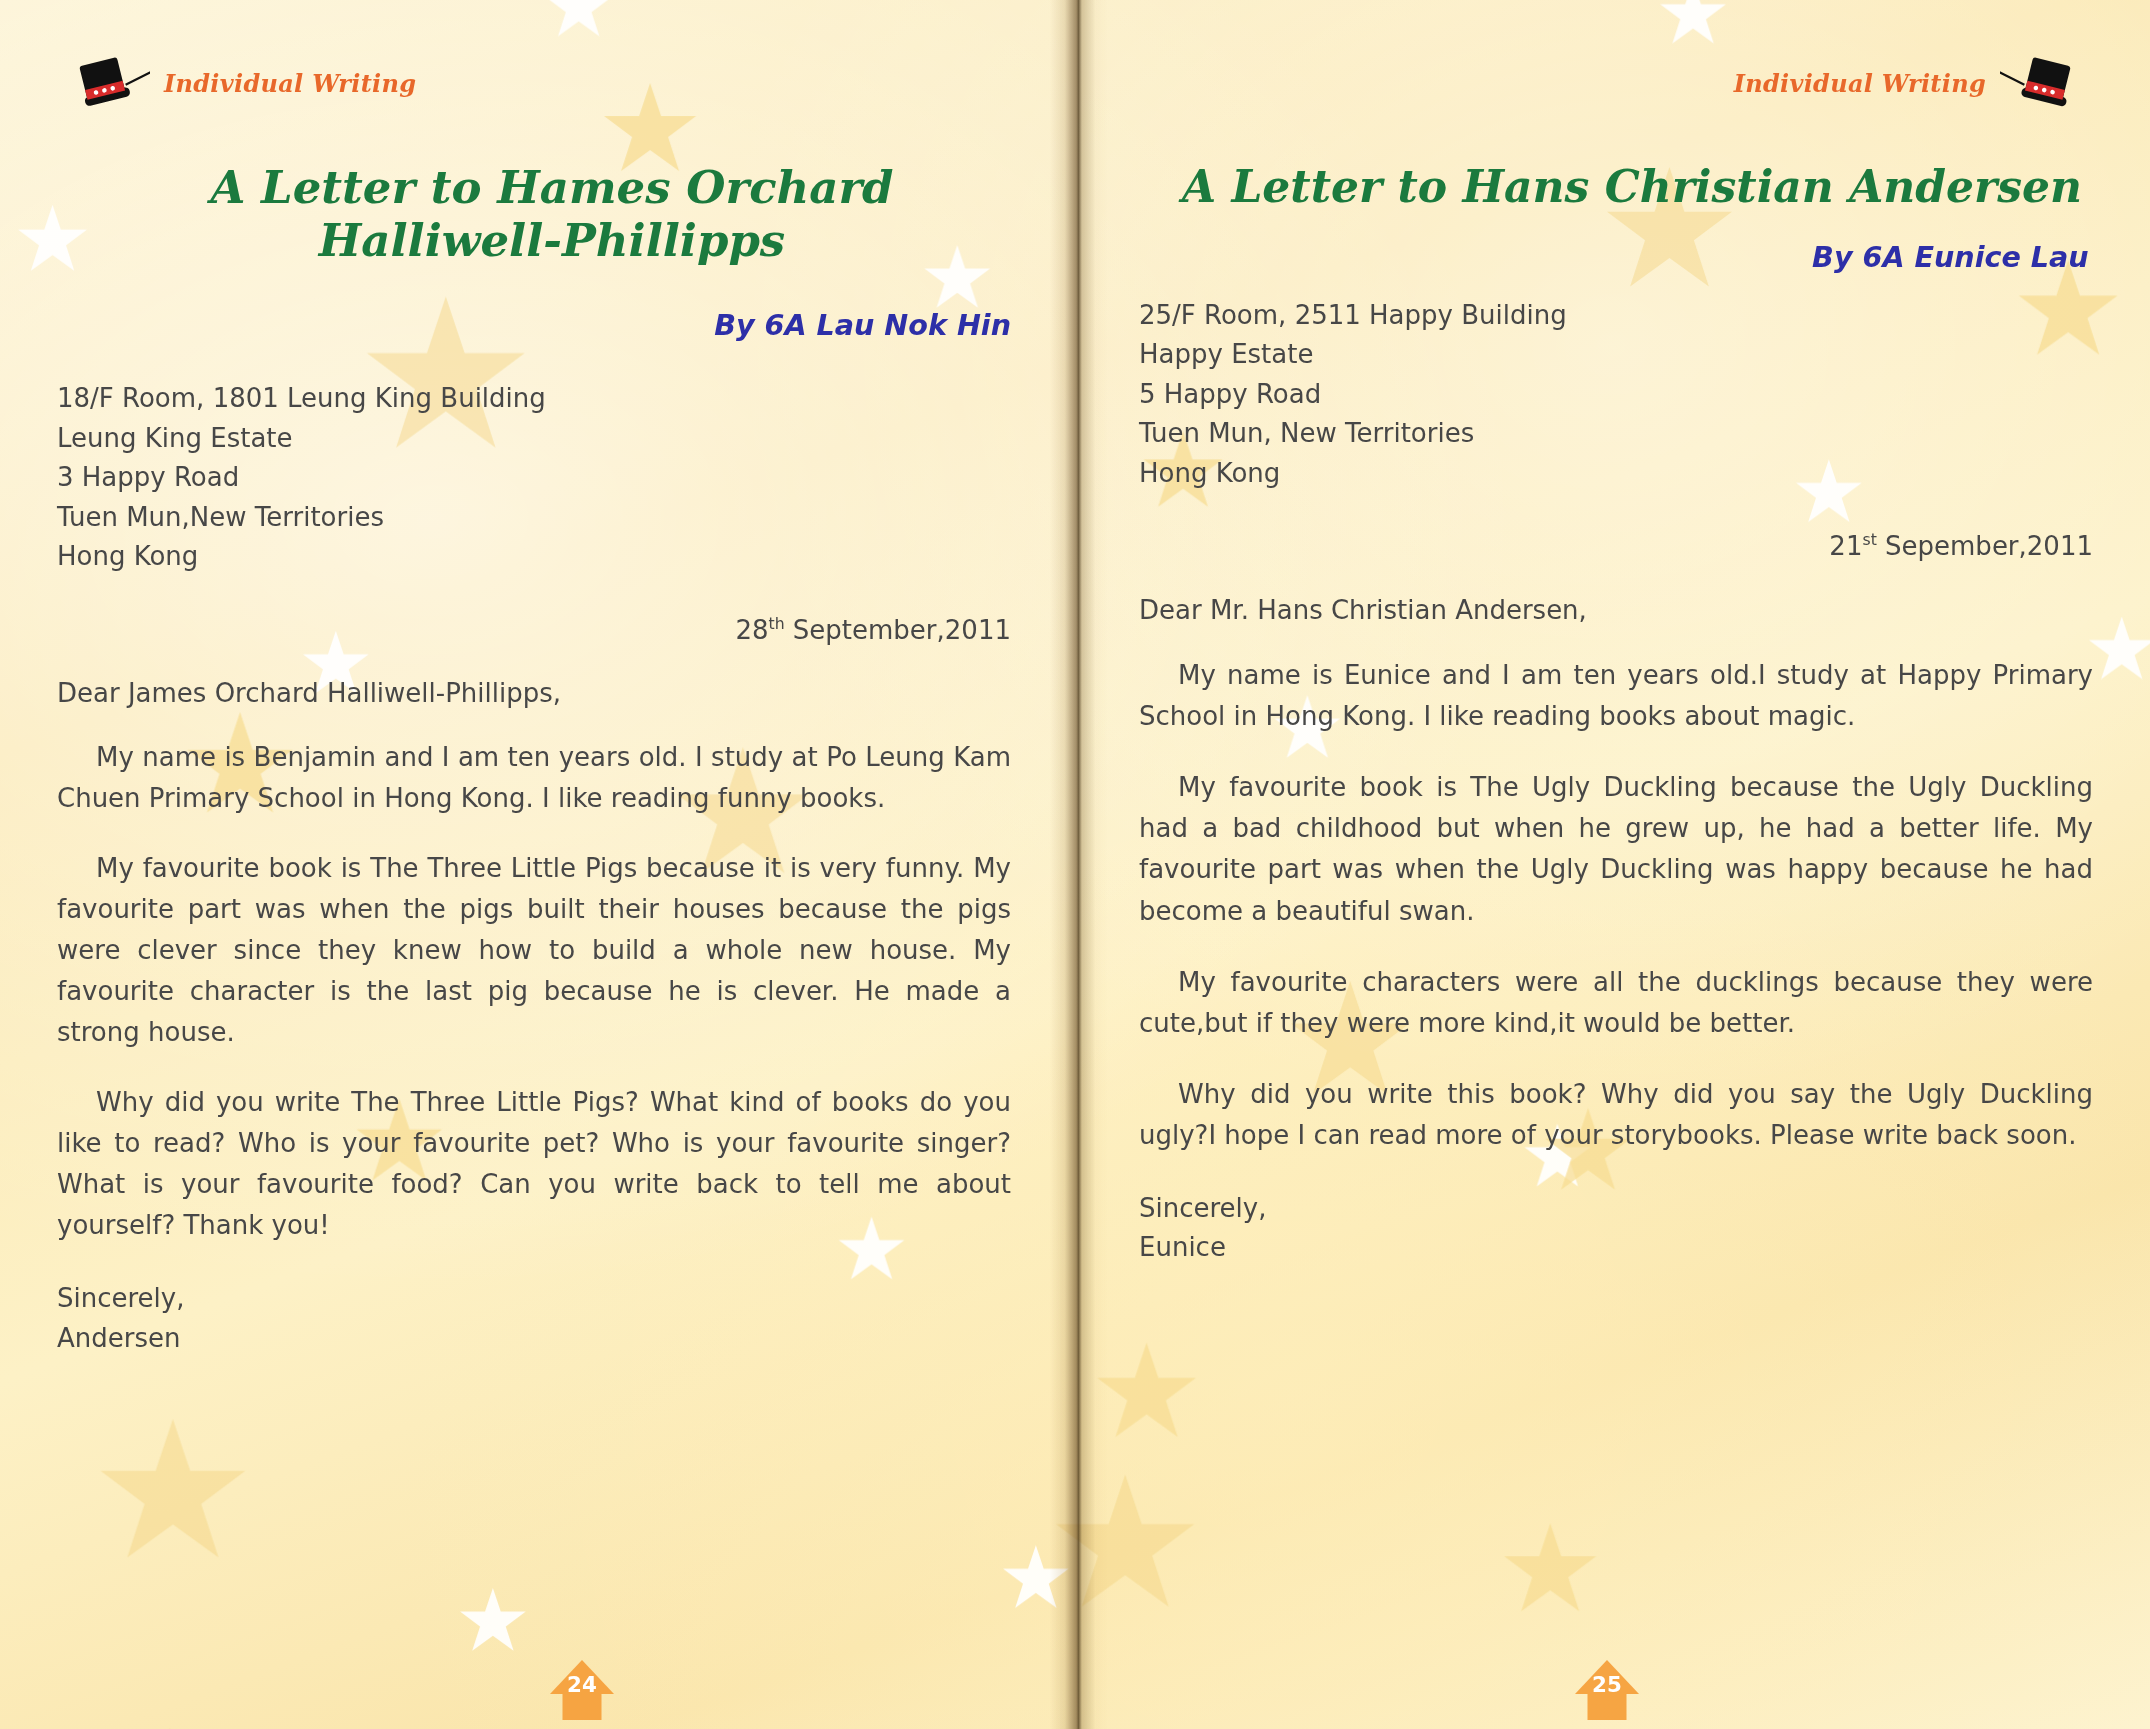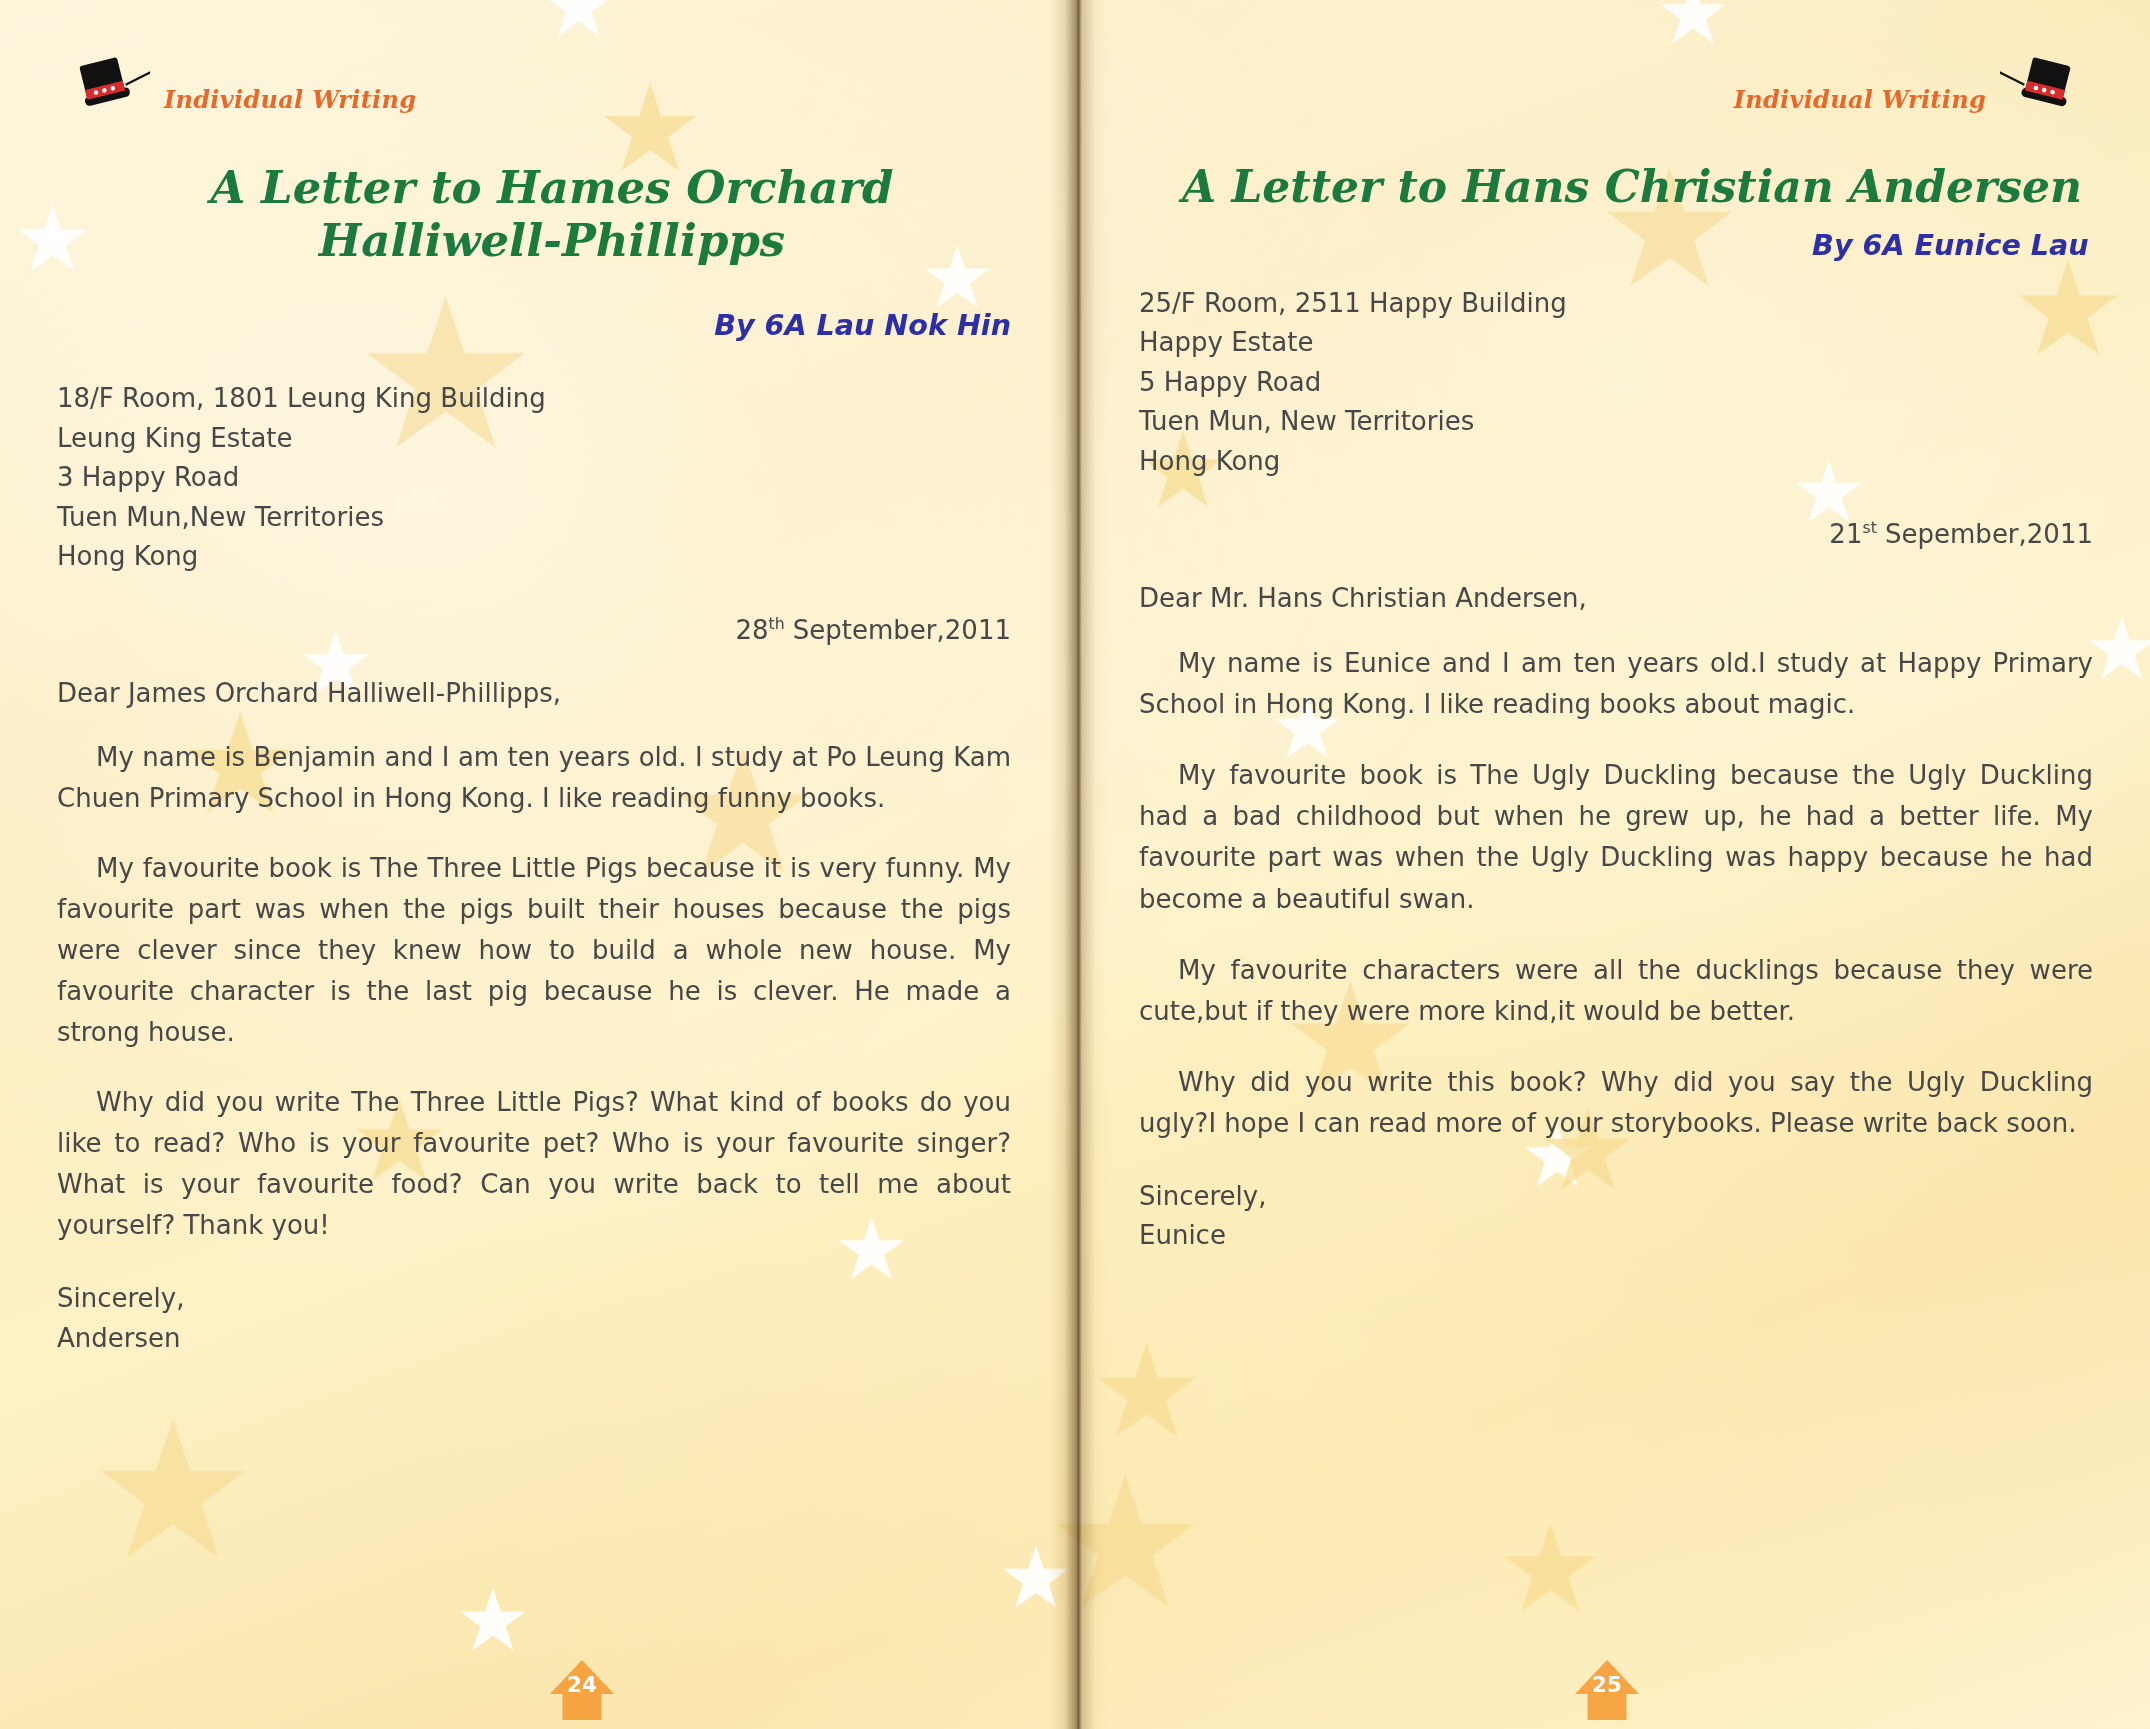--- a/index.html
+++ b/index.html
@@ -67,21 +67,20 @@
   }
   .hdr-label {
     position: absolute;
     top: 69px;
     font-family: "DejaVu Serif", serif;
     font-style: italic;
     font-weight: bold;
     font-size: 24px;
     color: #e8682a;
     letter-spacing: 0.3px;
-    margin-top: 16px;
   }
   .page.left .hdr-label { left: 107px; }
   .page.right .hdr-label { right: 107px; }
 
   .hat {
     position: absolute;
     top: 56px;
     width: 86px;
     height: 66px;
   }
@@ -109,21 +108,21 @@
   .byline {
     font-family: "DejaVu Sans", sans-serif;
     font-style: italic;
     font-weight: bold;
     font-size: 28.6px;
     color: #2d2fa8;
     text-align: right;
     margin-top: 26px;
   }
   .page.left .byline { margin-top: 41px; padding-right: 0; }
-  .page.right .byline { margin-top: 15px; padding-right: 4.3px; }
+  .page.right .byline { margin-top: 27px; padding-right: 4.3px; }
 
   .addr {
     font-size: 26px;
     line-height: 1.52;
     color: #474747;
     margin-top: 37px;
   }
   .page.right .addr { margin-top: 22px; }
   .addr div { white-space: nowrap; }
 

